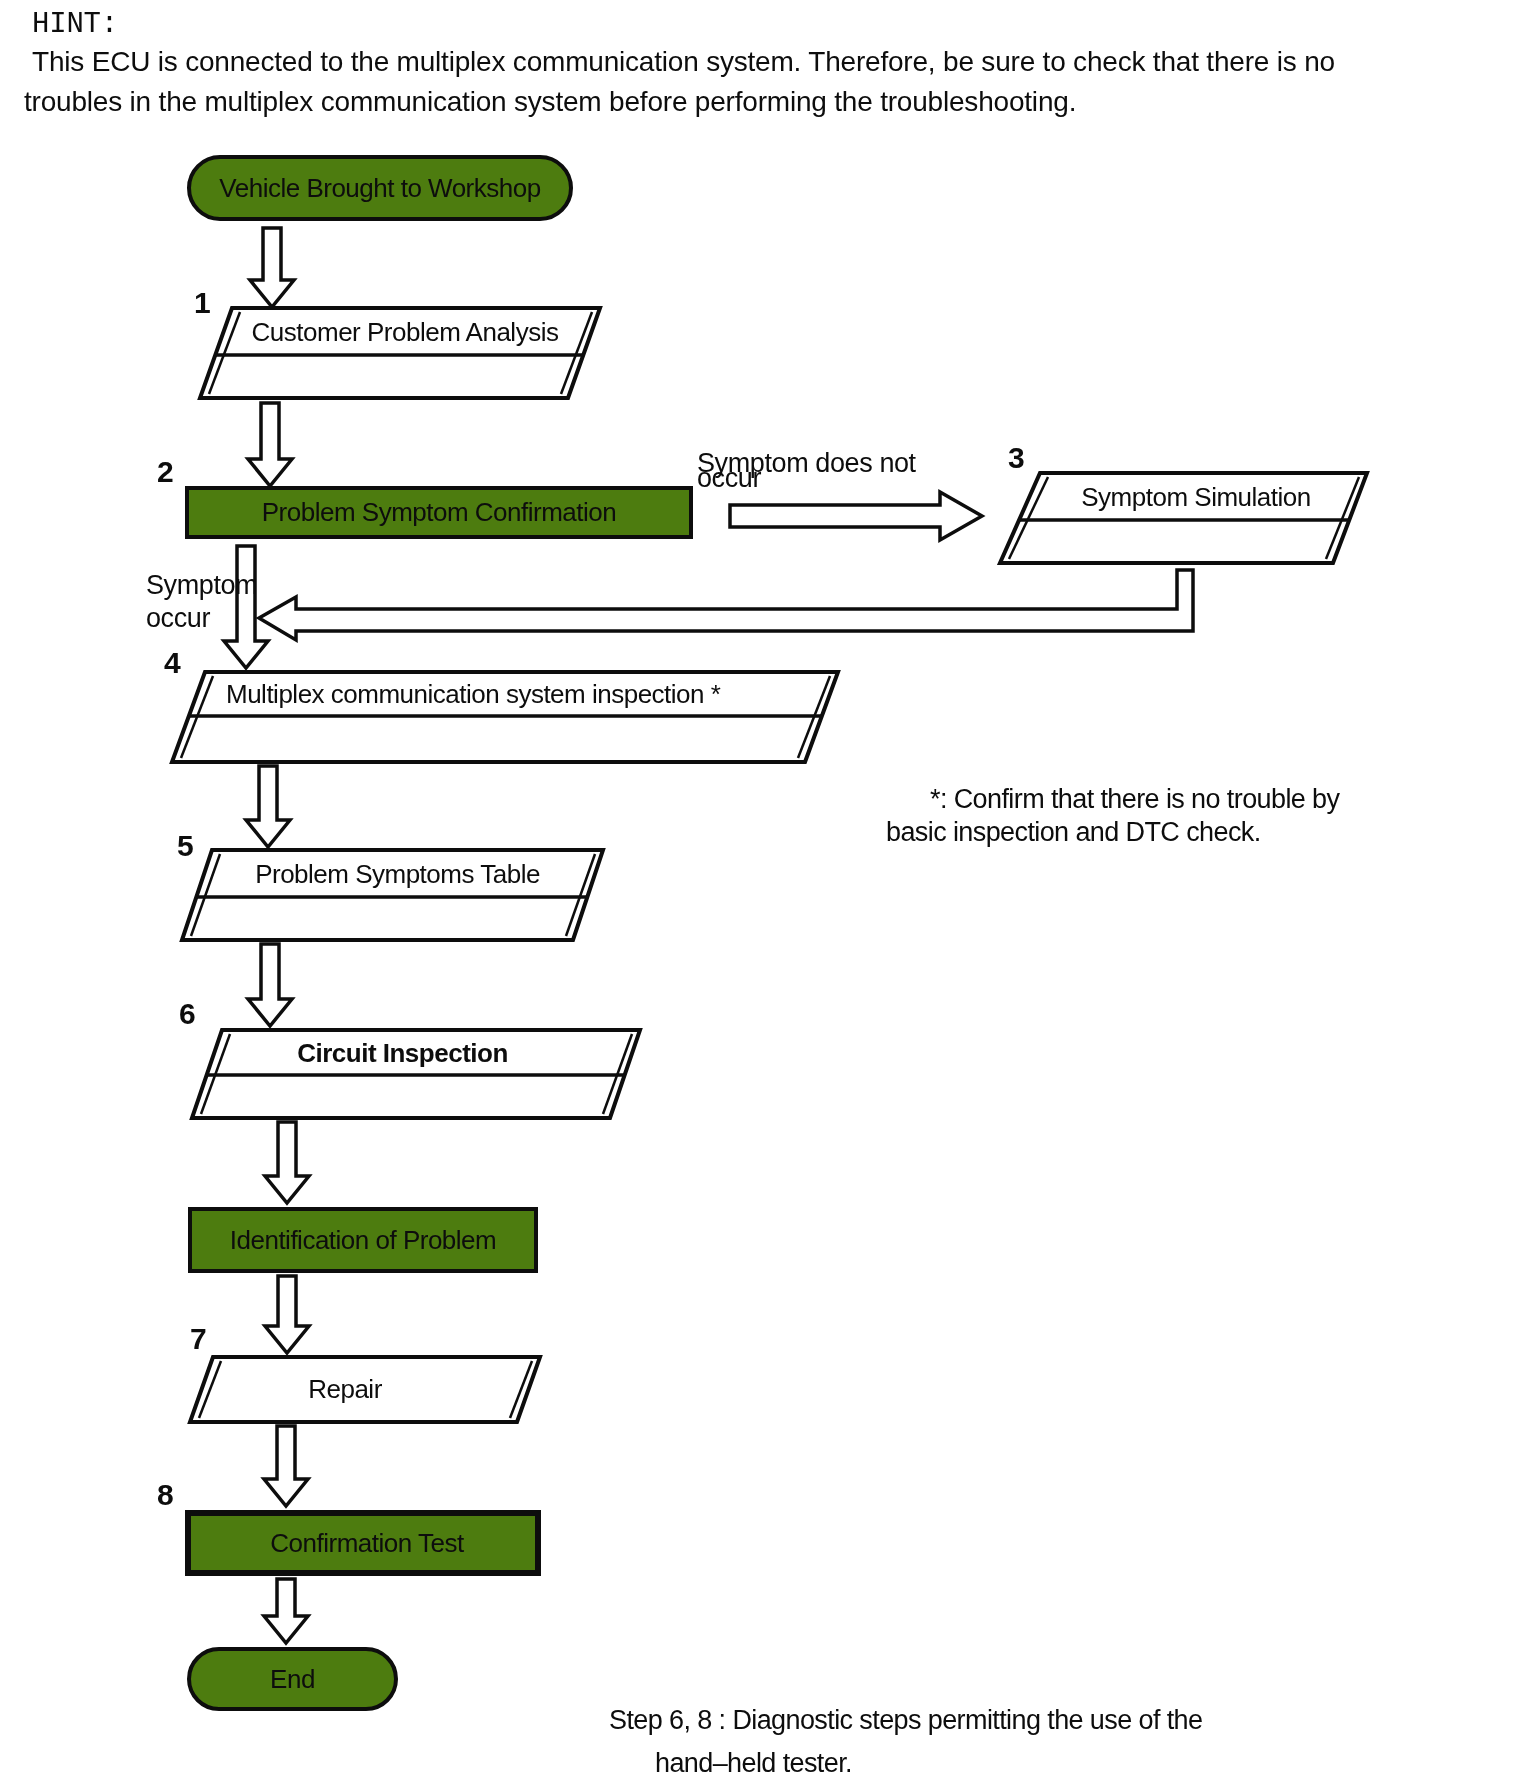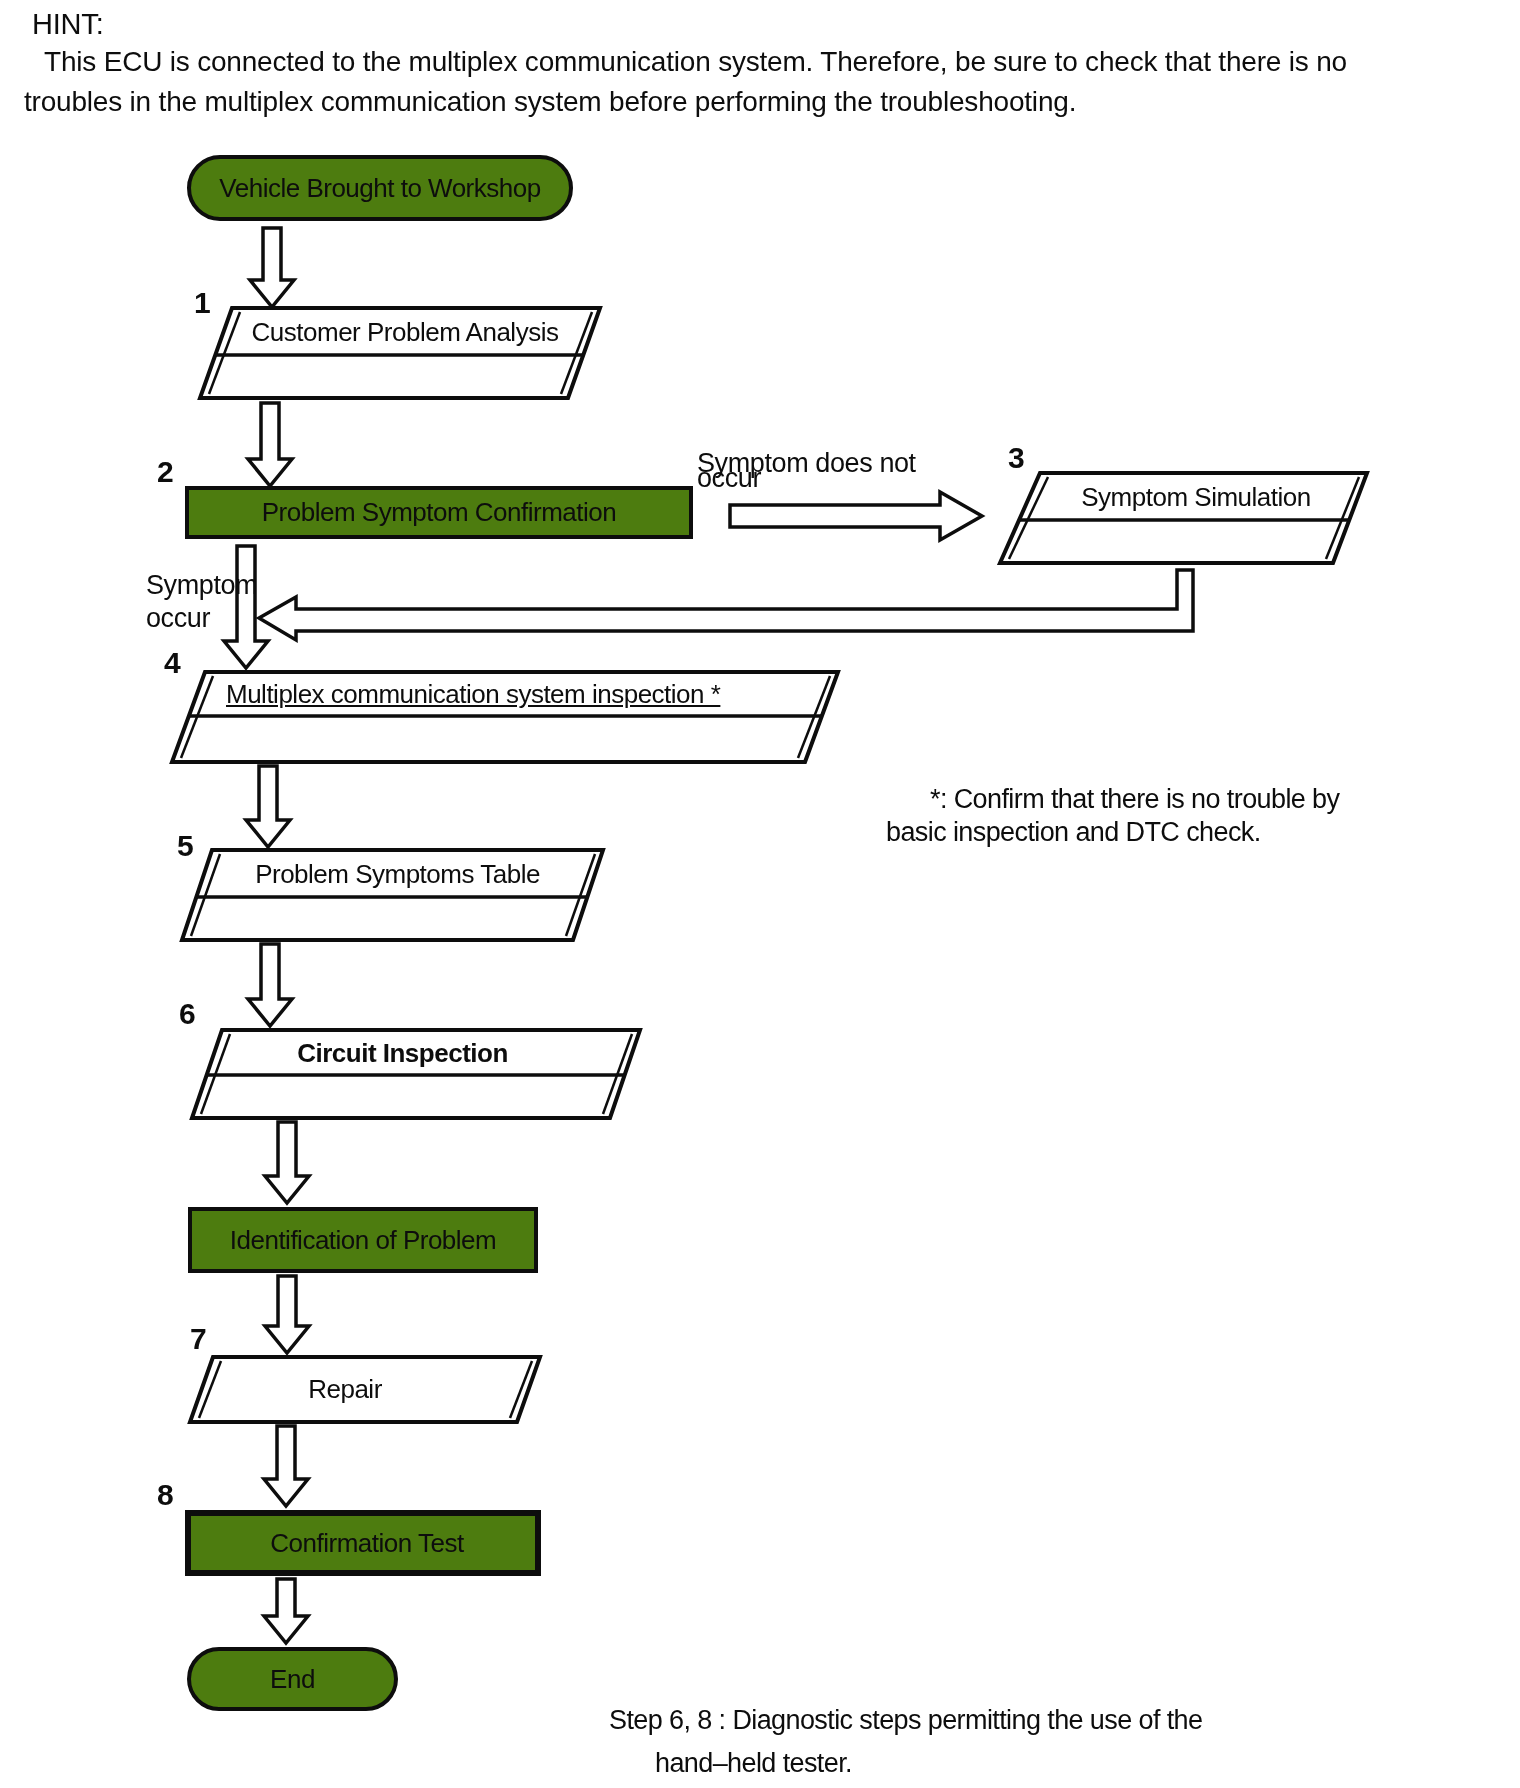--- a/index.html
+++ b/index.html
@@ -18,39 +18,39 @@
   svg.canvas { position:absolute; left:0; top:0; z-index:1; }
   svg .shape   { fill:#ffffff; stroke:#0d0d0d; stroke-width:4; }
   svg .arrow   { fill:#ffffff; stroke:#0d0d0d; stroke-width:3.5; stroke-linejoin:miter; }
   svg .divider { stroke:#0d0d0d; stroke-width:3.5; }
   svg .dbl     { stroke:#0d0d0d; stroke-width:2.5; }
   .node-label {
     position:absolute; z-index:2;
     display:flex; align-items:center; justify-content:center;
     font-size:26px; letter-spacing:-0.5px; white-space:nowrap; text-align:center;
   }
-  .node-label.left { justify-content:flex-start; padding-left:28px;text-decoration:underline; }
+  .node-label.left { justify-content:flex-start; padding-left:28px; }
   .rect-node {
     position:absolute; z-index:2; box-sizing:border-box;
     border:4px solid #0d0d0d; background:#4d7c0f;
     display:flex; align-items:center; justify-content:center;
     font-size:26px; letter-spacing:-0.5px; white-space:nowrap;
   }
   .thick { border-width:6px;padding-left:8px; }
   .stadium { border-radius:34px; }
   .bold { font-weight:bold; }
   .num { position:absolute; z-index:2; font-weight:bold; font-size:30px; }
   .side-label { position:absolute; z-index:2; font-size:27px; letter-spacing:-0.4px; white-space:nowrap; }
   .note-line, .caption-line { position:absolute; z-index:2; font-size:27px; letter-spacing:-0.6px; white-space:nowrap; }
 </style>
 </head>
 <body>
 
-<div class="abs hint-title" style="left:32px; top:8px;">HINT:</div>
-<div class="abs hint-line" style="left:32px; top:46px;margin-left:12px;">This ECU is connected to the multiplex communication system. Therefore, be sure to check that there is no</div>
+<div class="abs hint-title" style="left:32px; top:8px;font-family:Liberation Mono, monospace;">HINT:</div>
+<div class="abs hint-line" style="left:32px; top:46px;">This ECU is connected to the multiplex communication system. Therefore, be sure to check that there is no</div>
 <div class="abs hint-line" style="left:24px; top:86px;">troubles in the multiplex communication system before performing the troubleshooting.</div>
 
 <svg class="canvas" width="1520" height="1788" viewBox="0 0 1520 1788">
 
   <path class="arrow" d="M263,228 L281,228 L281,280 L294,280 L272,307 L250,280 L263,280 Z"></path>
   <path class="arrow" d="M261,403 L279,403 L279,459 L292,459 L270,486 L248,459 L261,459 Z"></path>
   <path class="arrow" d="M237,546 L255,546 L255,641 L268,641 L246,668 L224,641 L237,641 Z"></path>
   <path class="arrow" d="M730,505 L940,505 L940,492 L982,516 L940,540 L940,527 L730,527 Z"></path>
   <path class="arrow" d="M259,618 L296,597 L296,609 L1177,609 L1177,570 L1193,570 L1193,631 L296,631 L296,640 Z"></path>
   <path class="arrow" d="M259,766 L277,766 L277,820 L290,820 L268,847 L246,820 L259,820 Z"></path>

